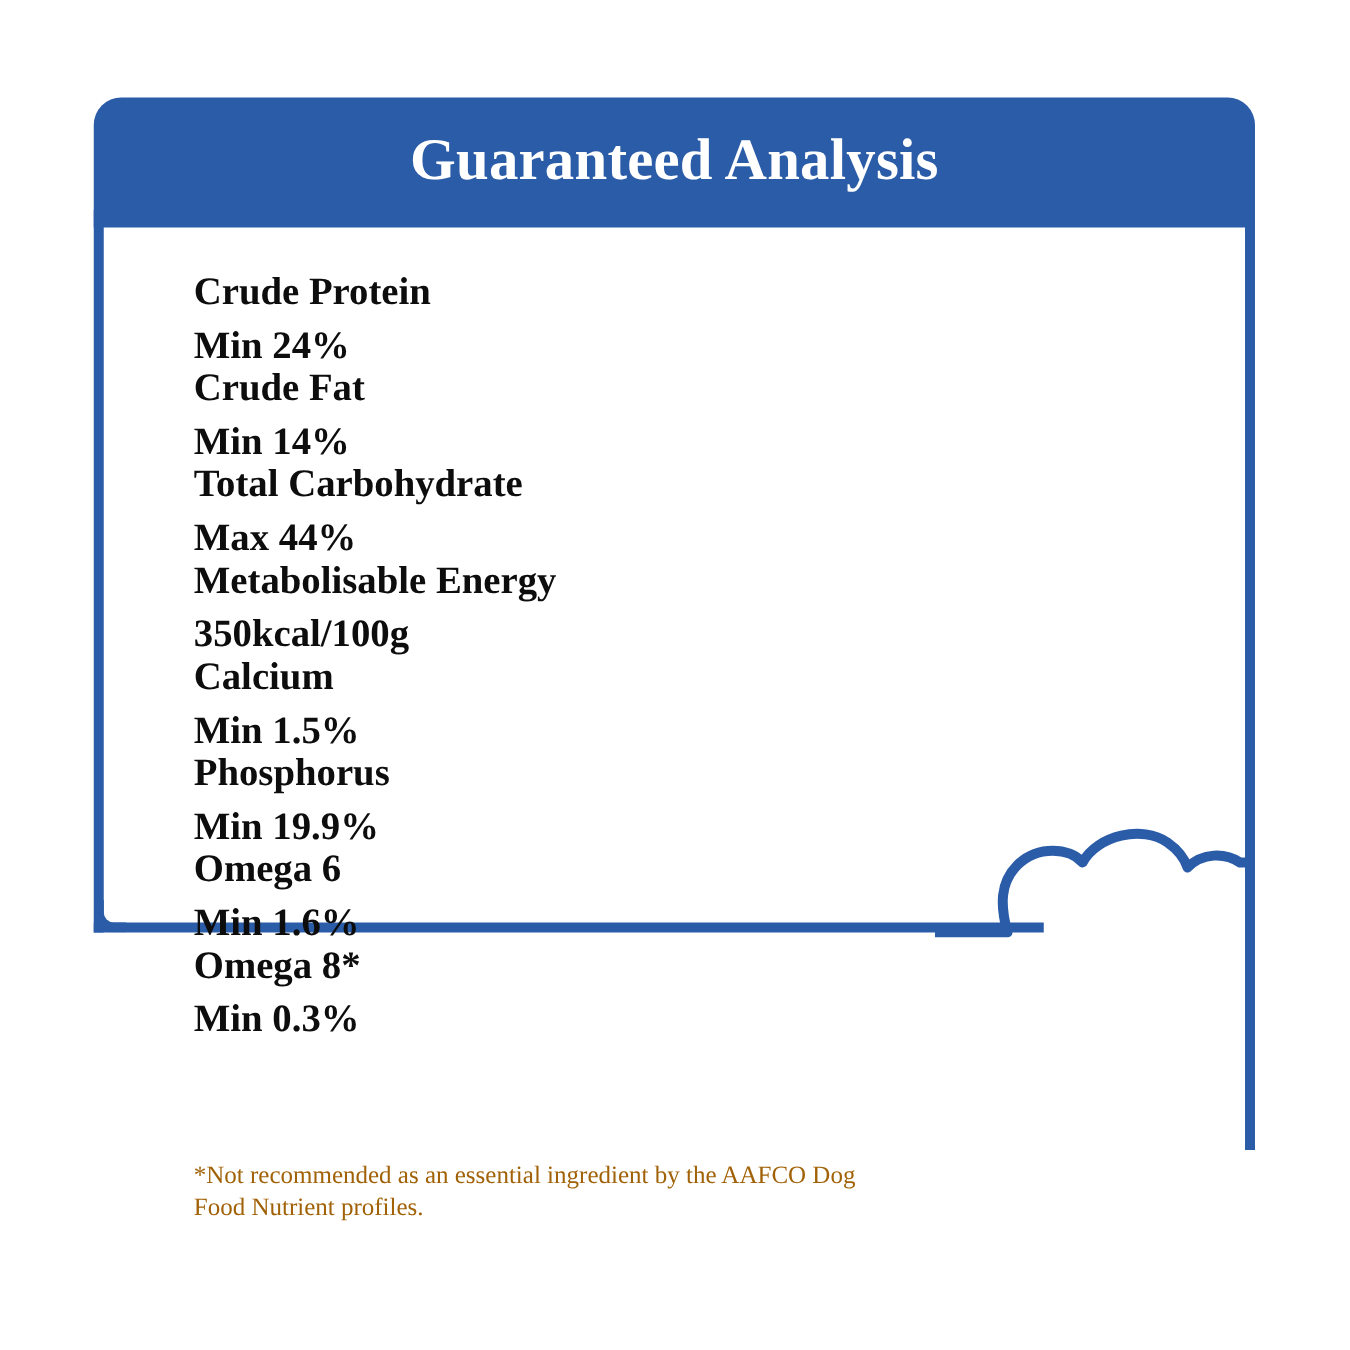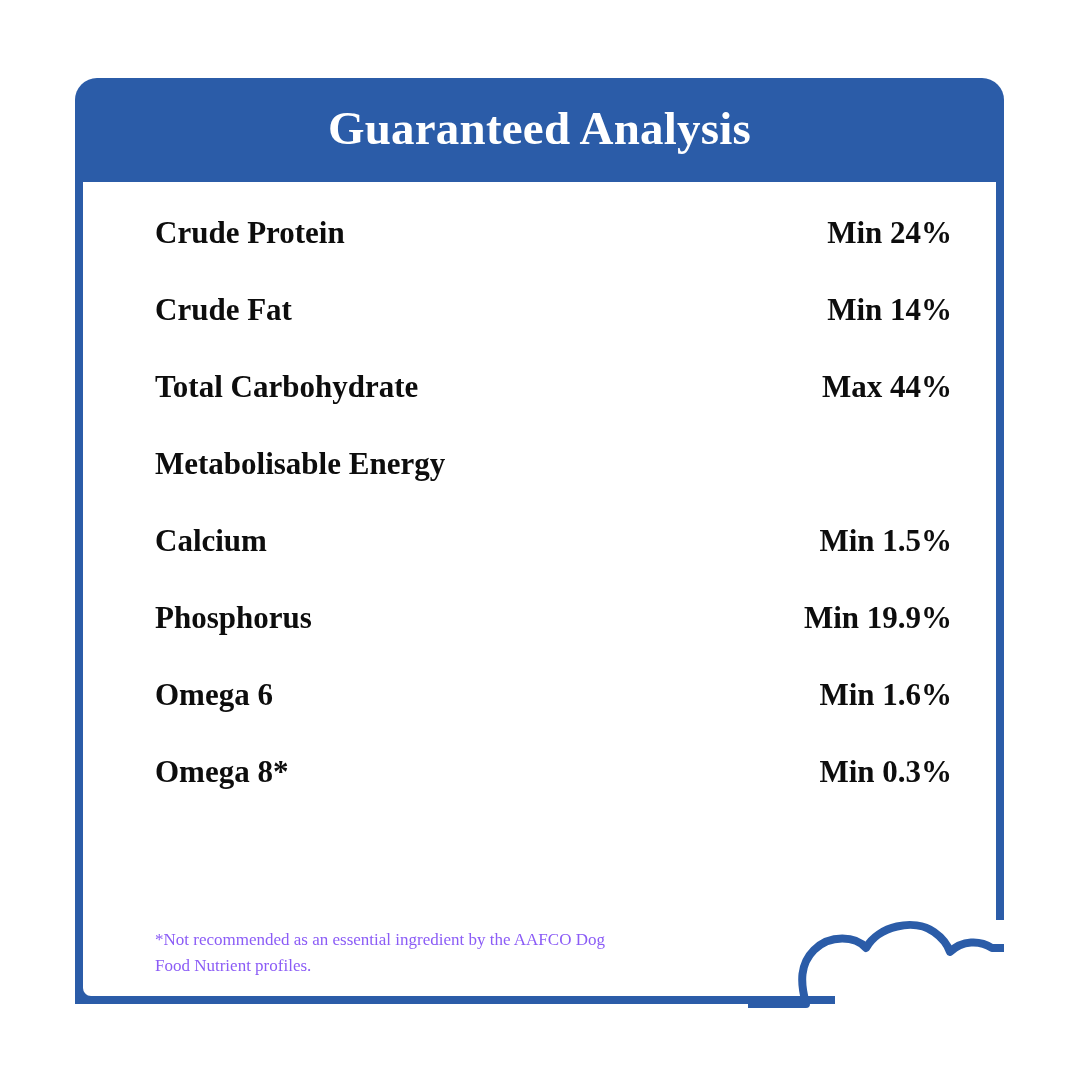--- a/index.html
+++ b/index.html
@@ -22,21 +22,21 @@
     height: 1080px;
     background: #ffffff;
   }
 
   
   .card {
     position: absolute;
     left: 75px;
     top: 78px;
     width: 929px;   
-    height: 926px;  
+    height: 668px;  
     box-sizing: border-box;
     background: #ffffff;
   }
 
   
   .edge {
     position: absolute;
     background: #2B5CA8;
   }
   .edge-left {
@@ -112,41 +112,42 @@
     left: 80px;   
     top: 34px;    
     width: 797px; 
   }
 
   .row {
     display: flex;
     align-items: baseline;
     justify-content: space-between;
     height: 77px;
+    flex-direction: column;
   }
   .row-label,
   .row-value {
     color: #0d0d0d;
     font-size: 31px;
     font-weight: 700;
     line-height: 34px;
     white-space: nowrap;
   }
   .row-value {
     text-align: right;
   }
 
   
   .footnote {
     position: absolute;
     left: 80px;
     top: 745px;
     width: 640px;
-    color: #8b5cf6;
-    font-size: 17px;
+    color: #a16207;
+    font-size: 20px;
     font-weight: 400;
     line-height: 26px;
   }
   .footnote div { white-space: nowrap; }
 
   
   .cloud-bump {
     position: absolute;
     right: -4px;
     bottom: -4px;
@@ -181,20 +182,21 @@
           <div class="row">
             <span class="row-label">Crude Fat</span>
             <span class="row-value">Min 14%</span>
           </div>
           <div class="row">
             <span class="row-label">Total Carbohydrate</span>
             <span class="row-value">Max 44%</span>
           </div>
           <div class="row">
             <span class="row-label">Metabolisable Energy</span>
+            <span class="row-value">350kcal/100g</span>
           </div>
           <div class="row">
             <span class="row-label">Calcium</span>
             <span class="row-value">Min 1.5%</span>
           </div>
           <div class="row">
             <span class="row-label">Phosphorus</span>
             <span class="row-value">Min 19.9%</span>
           </div>
           <div class="row">

